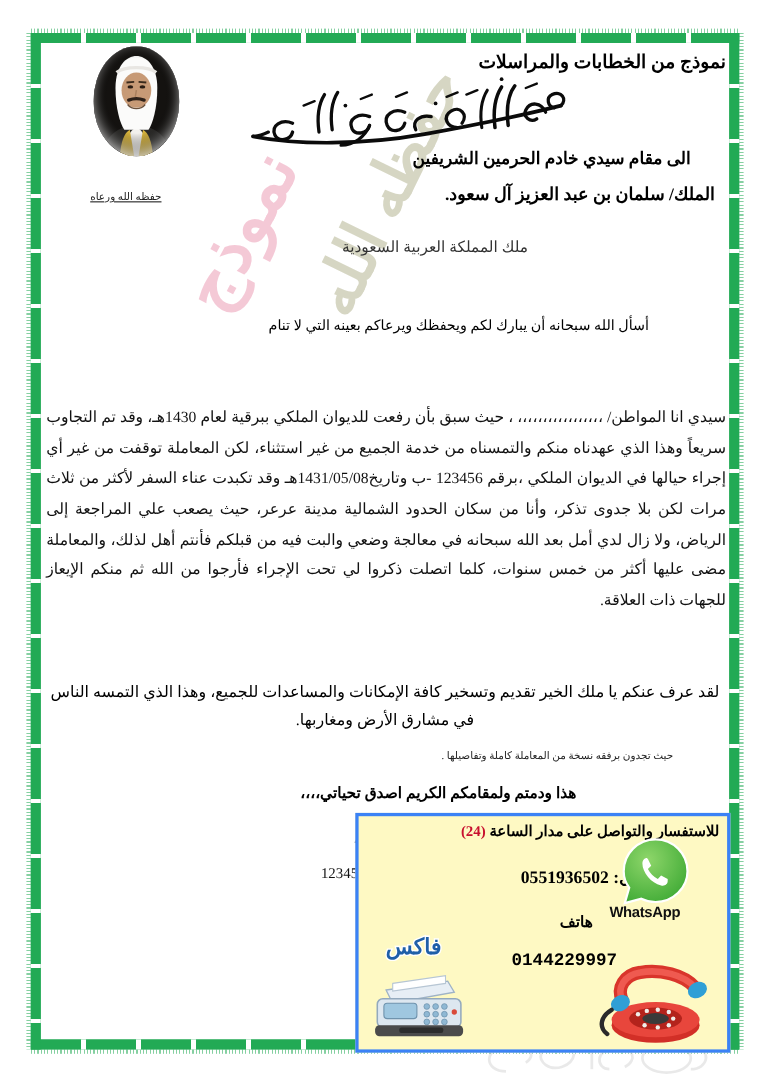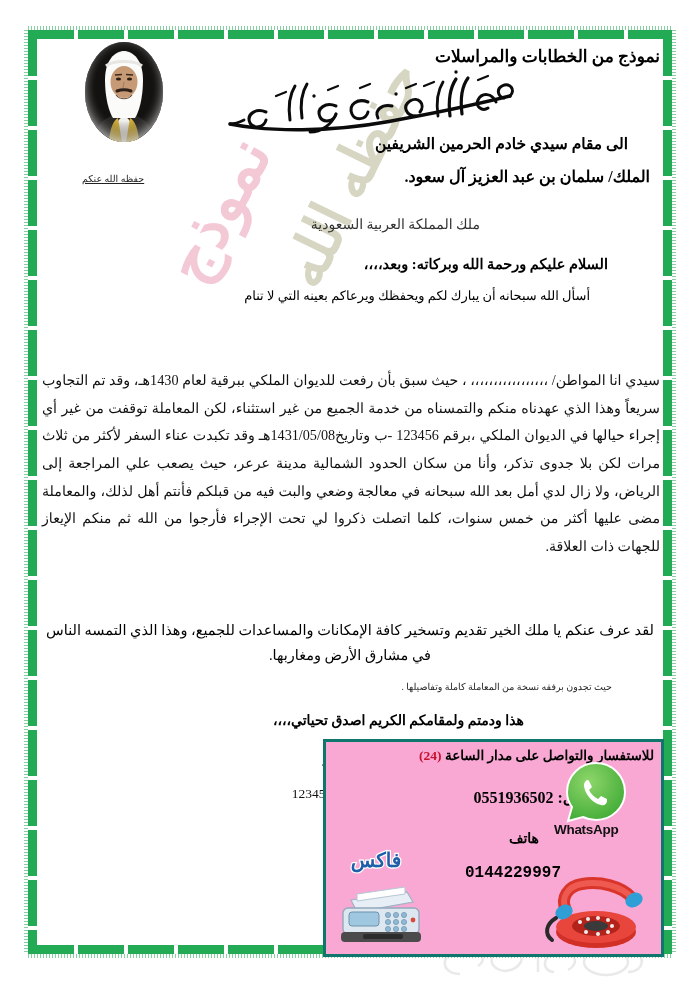--- a/index.html
+++ b/index.html
@@ -222,22 +222,22 @@
   #sig-3 { right: 262px; top: 812px; }
   #sig-4 { right: 232px; top: 843px; }
 
   
   .contact-box {
     position: absolute;
     left: 283px;
     top: 699px;
     width: 335px;
     height: 212px;
-    border: 3px solid #0f766e;
-    background: #f9a8d4;
+    border: 3px solid #3b82f6;
+    background: #fef9c3;
     direction: rtl;
     overflow: hidden;
   }
   .contact-title {
     position: absolute;
     right: 7px;
     top: 5px;
     font-size: 13.5px;
     font-weight: bold;
     direction: rtl;
@@ -449,24 +449,23 @@
           <circle cx="186" cy="32" r="1.7" fill="#0b0b0b" stroke="none"></circle>
           <circle cx="104" cy="34" r="1.7" fill="#0b0b0b" stroke="none"></circle>
           <circle cx="246" cy="10" r="1.7" fill="#0b0b0b" stroke="none"></circle>
         </g>
       </svg>
     </div>
 
     <div class="line-himself">الى مقام سيدي خادم الحرمين الشريفين</div>
 
     <div class="king-name">الملك/ سلمان بن عبد العزيز آل سعود.</div>
-    <div class="hafidhah">حفظه الله عنكم</div>
+    <div class="hafidhah">حفظه الله ورعاه</div>
     <div class="king-role">ملك المملكة العربية السعودية</div>
 
-    <div class="greeting">السلام عليكم ورحمة الله وبركاته: وبعد،،،،</div>
     <div class="dua">أسأل الله سبحانه أن يبارك لكم ويحفظك ويرعاكم بعينه التي لا تنام</div>
 
     <div class="body-para" id="para-main">سيدي انا المواطن/ ،،،،،،،،،،،،،،،،، ، حيث سبق بأن رفعت للديوان الملكي ببرقية لعام 1430هـ، وقد تم التجاوب سريعاً وهذا الذي عهدناه منكم والتمسناه من خدمة الجميع من غير استثناء، لكن المعاملة توقفت من غير أي إجراء حيالها في الديوان الملكي ،برقم 123456 -ب وتاريخ1431/05/08هـ وقد تكبدت عناء السفر لأكثر من ثلاث مرات لكن بلا جدوى تذكر، وأنا من سكان الحدود الشمالية مدينة عرعر، حيث يصعب علي المراجعة إلى الرياض، ولا زال لدي أمل بعد الله سبحانه في معالجة وضعي والبت فيه من قبلكم فأنتم أهل لذلك، والمعاملة مضى عليها أكثر من خمس سنوات، كلما اتصلت ذكروا لي تحت الإجراء فأرجوا من الله ثم منكم الإيعاز للجهات ذات العلاقة.</div>
 
     <div class="bold-para" id="para-bold">لقد عرف عنكم يا ملك الخير تقديم وتسخير كافة الإمكانات والمساعدات للجميع، وهذا الذي التمسه الناس في مشارق الأرض ومغاربها.</div>
 
     <div class="fineprint">حيث تجدون برفقه نسخة من المعاملة كاملة وتفاصيلها .</div>
 
     <div class="closing">هذا ودمتم ولمقامكم الكريم اصدق تحياتي،،،،</div>
 

